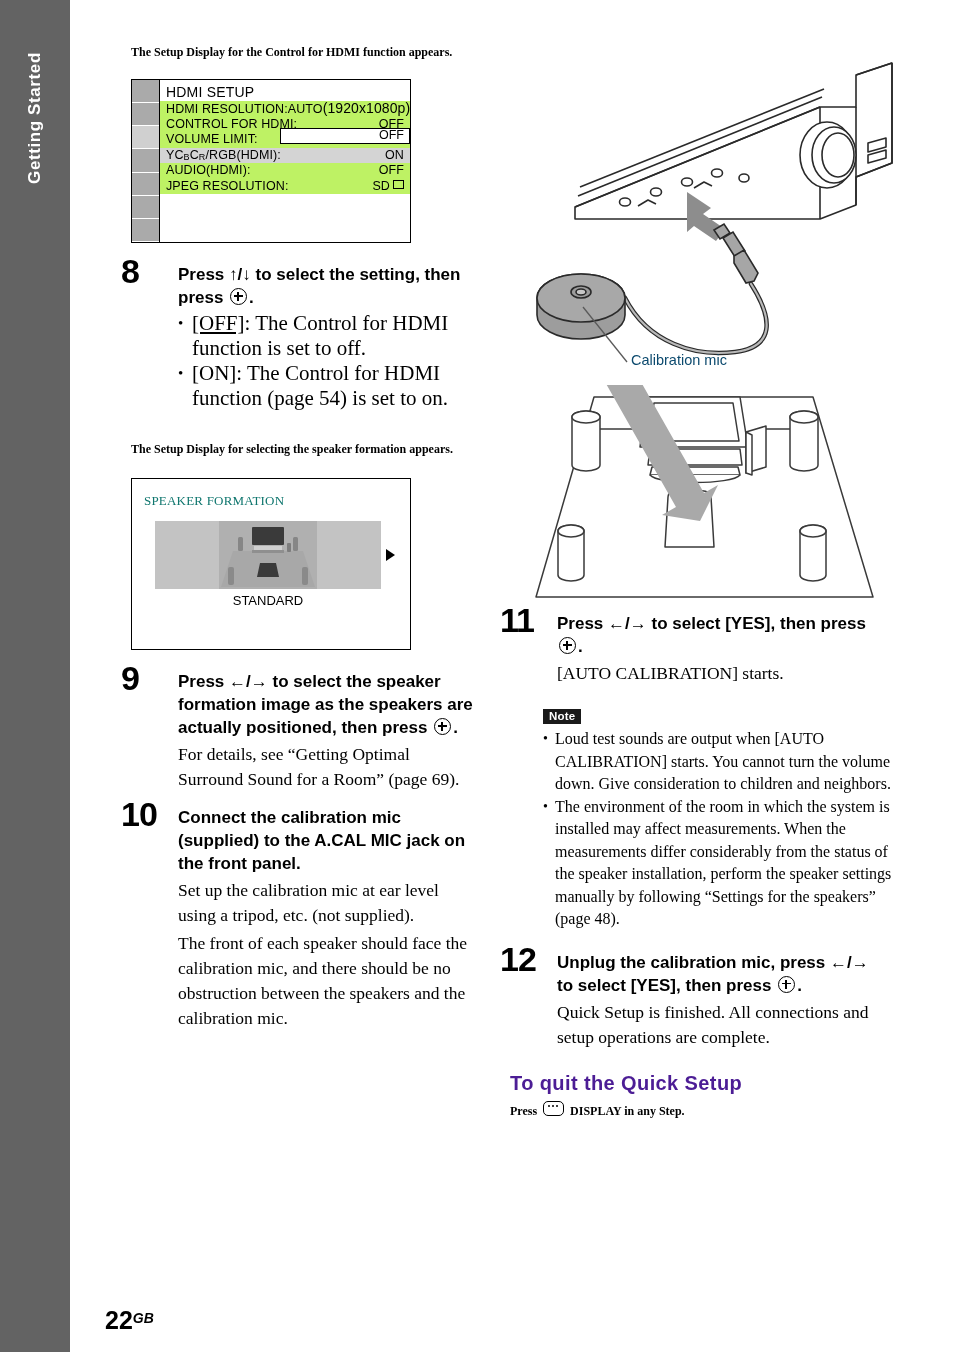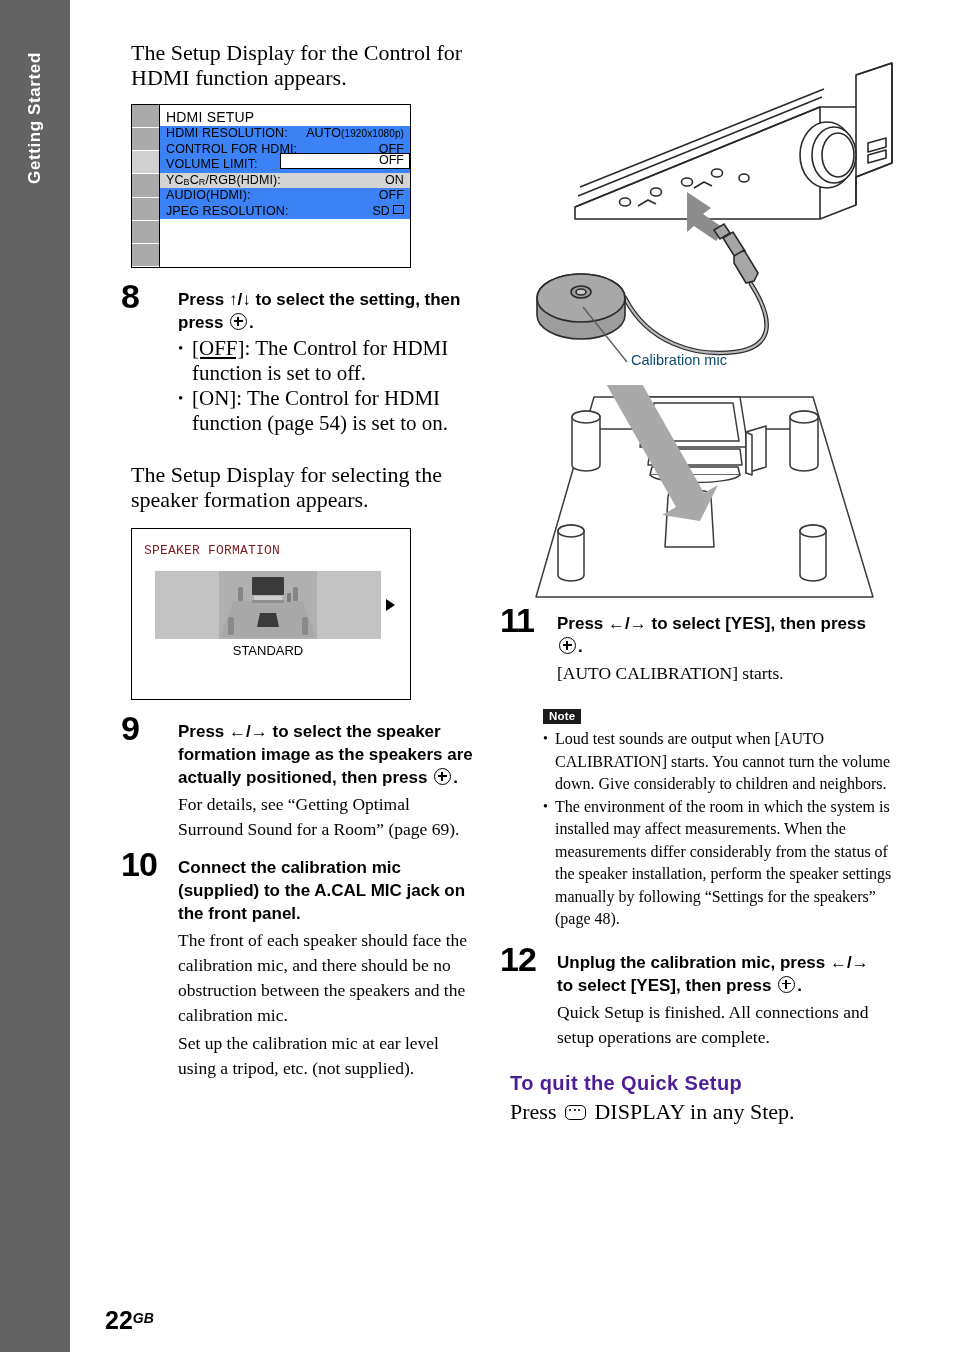--- a/index.html
+++ b/index.html
@@ -21,21 +21,21 @@
     color:#ffffff;font-family:"Liberation Sans",sans-serif;
     font-weight:bold;font-size:17px;letter-spacing:.6px;
     text-align:center;white-space:nowrap;
   }
 
   
   .col-left{position:absolute;left:131px;top:40px;width:345px;}
   .col-right{position:absolute;left:510px;top:40px;width:390px;}
 
   p.body{
-    font-size:22px;line-height:25px;margin:0 0 0 0;color:#000;
+    font-size:12px;line-height:25px;margin:0 0 0 0;color:#000;font-weight:bold;
   }
   .gap14{height:14px;}
   .gap20{height:20px;}
   .gap26{height:26px;}
 
   
   .step{position:relative;padding-left:47px;}
   .step-num{
     position:absolute;left:-10px;top:-9px;
     font-family:"Liberation Sans",sans-serif;font-weight:bold;
@@ -90,45 +90,45 @@
   .osd-tabs div{flex:1;background:#aaaaaa;border-bottom:1.6px solid #fff;}
   .osd-tabs div.sel{background:#d0d0d0;}
   .osd-body{position:absolute;left:28px;top:0;right:0;bottom:0;}
   .osd-title{
     font-family:"Liberation Sans",sans-serif;font-size:14px;
     color:#000;padding:4px 0 0 6px;letter-spacing:.2px;
   }
   .osd-rows{margin-top:1px;}
   .osd-row{
     display:flex;justify-content:space-between;align-items:baseline;
-    background:#3b82f6;font-family:"Liberation Sans",sans-serif;
+    background:#bef264;font-family:"Liberation Sans",sans-serif;
     font-size:12.5px;color:#000;padding:0 6px 0 6px;height:15.5px;
     line-height:15.5px;letter-spacing:.1px;
   }
   .osd-row.lit{background:#d4d4d4;}
   .osd-row .lbl{white-space:nowrap;}
   .osd-row .val{white-space:nowrap;}
-  .osd-row .val .small{font-size:10px;}
+  .osd-row .val .small{font-size:14px;}
   .osd-row-sel{
     position:absolute;right:0;top:48px;width:130px;height:16px;
     background:#ffffff;border:1.3px solid #000;box-sizing:border-box;
     font-family:"Liberation Sans",sans-serif;font-size:12.5px;
     line-height:13px;text-align:right;padding-right:5px;color:#000;
   }
   .sd-box{display:inline-block;width:9px;height:7px;border:1.4px solid #000;
     vertical-align:1px;margin-left:3px;}
   .sub{font-size:9px;vertical-align:-1px;}
 
   
   .spk-box{
     position:relative;width:278px;height:170px;border:1.6px solid #000;
     background:#fff;margin-top:16px;
   }
   .spk-title{
-    font-family:Liberation Mono, monospace;font-size:13px;color:#7f1d1d;
+    font-family:Liberation Serif, serif;font-size:13px;color:#0f766e;
     padding:14px 0 0 12px;letter-spacing:.2px;
   }
   .spk-img{
     position:absolute;left:23px;top:42px;width:226px;height:68px;background:#c3c3c3;
   }
   .spk-inner{position:absolute;left:64px;top:0;width:98px;height:68px;background:#b0b0b0;}
   .spk-caption{
     position:absolute;left:23px;top:114px;width:226px;text-align:center;
     font-family:"Liberation Sans",sans-serif;font-size:13px;color:#000;
   }
@@ -285,22 +285,22 @@
         <span class="enter-ico"></span><span>.</span>
       </p>
       <p class="step-body">For details, see “Getting Optimal Surround Sound for a Room” (page 69).</p>
     </div>
 
     <div class="gap14"></div>
 
     <div class="step">
       <div class="step-num wide">10</div>
       <p class="step-head">Connect the calibration mic (supplied) to the A.CAL MIC jack on the front panel.</p>
+      <p class="step-body">Set up the calibration mic at ear level using a tripod, etc. (not supplied).</p>
       <p class="step-body">The front of each speaker should face the calibration mic, and there should be no obstruction between the speakers and the calibration mic.</p>
-      <p class="step-body">Set up the calibration mic at ear level using a tripod, etc. (not supplied).</p>
     </div>
 
   </div>
 
   <div class="illus-top">
     <svg width="390" height="330" viewBox="0 0 390 330">
       <g fill="none" stroke="#2a2a2a" stroke-width="1.6" stroke-linejoin="round">
 
         <path d="M55 152 L300 52 L336 52 L336 20 L372 8 L372 108 L336 122 L336 150 L300 164 L55 164 Z" fill="#ffffff"></path>
         <path d="M55 152 L300 52"></path>
@@ -400,21 +400,21 @@
         <span class="enter-ico"></span><span>.</span>
       </p>
       <p class="step-body">[AUTO CALIBRATION] starts.</p>
     </div>
 
     <div class="gap20"></div>
 
     <div style="padding-left:33px;">
       <span class="note-badge">Note</span>
       <ul class="notes">
-        <li>Loud test sounds are output when [AUTO CALIBRATION] starts. You cannot turn the volume down. Give considerably to children and neighbors.</li>
+        <li>Loud test sounds are output when [AUTO CALIBRATION] starts. You cannot turn the volume down. Give consideration to children and neighbors.</li>
         <li>The environment of the room in which the system is installed may affect measurements. When the measurements differ considerably from the status of the speaker installation, perform the speaker settings manually by following “Settings for the speakers” (page 48).</li>
       </ul>
     </div>
 
     <div class="gap20"></div>
 
     <div class="step">
       <div class="step-num wide">12</div>
       <p class="step-head">
         <span>Unplug the calibration mic, press ←/→</span><br>

